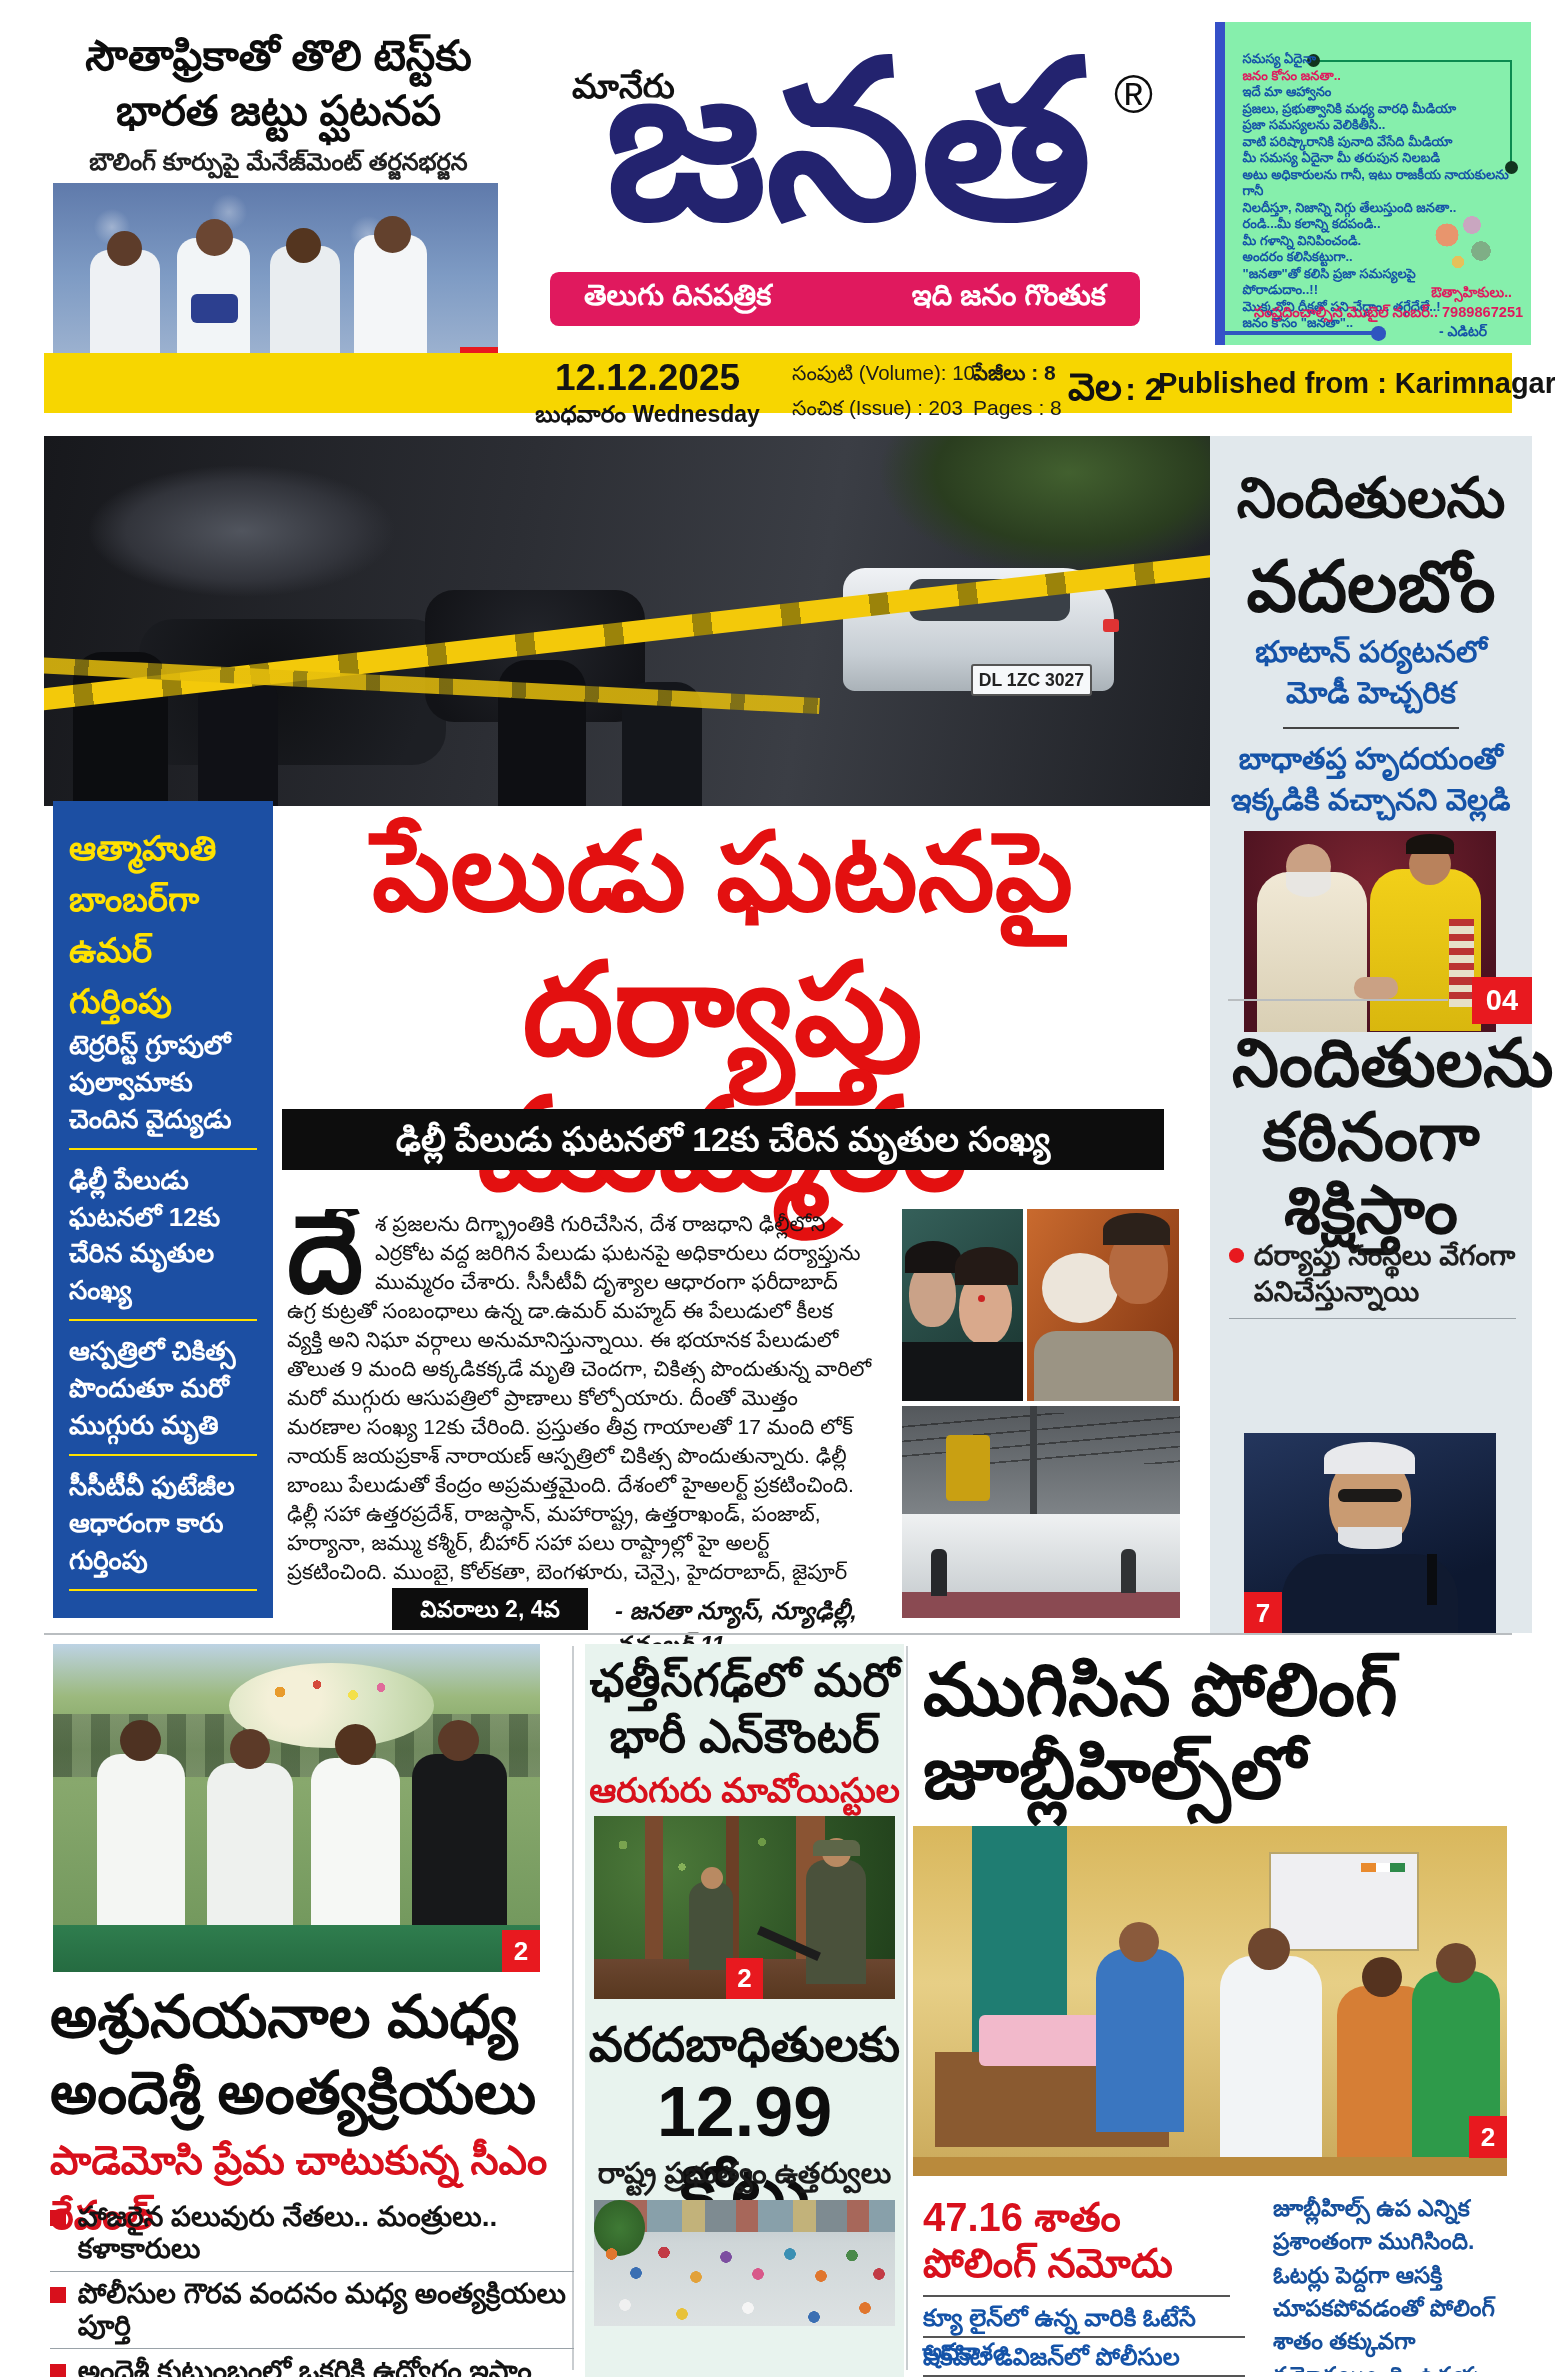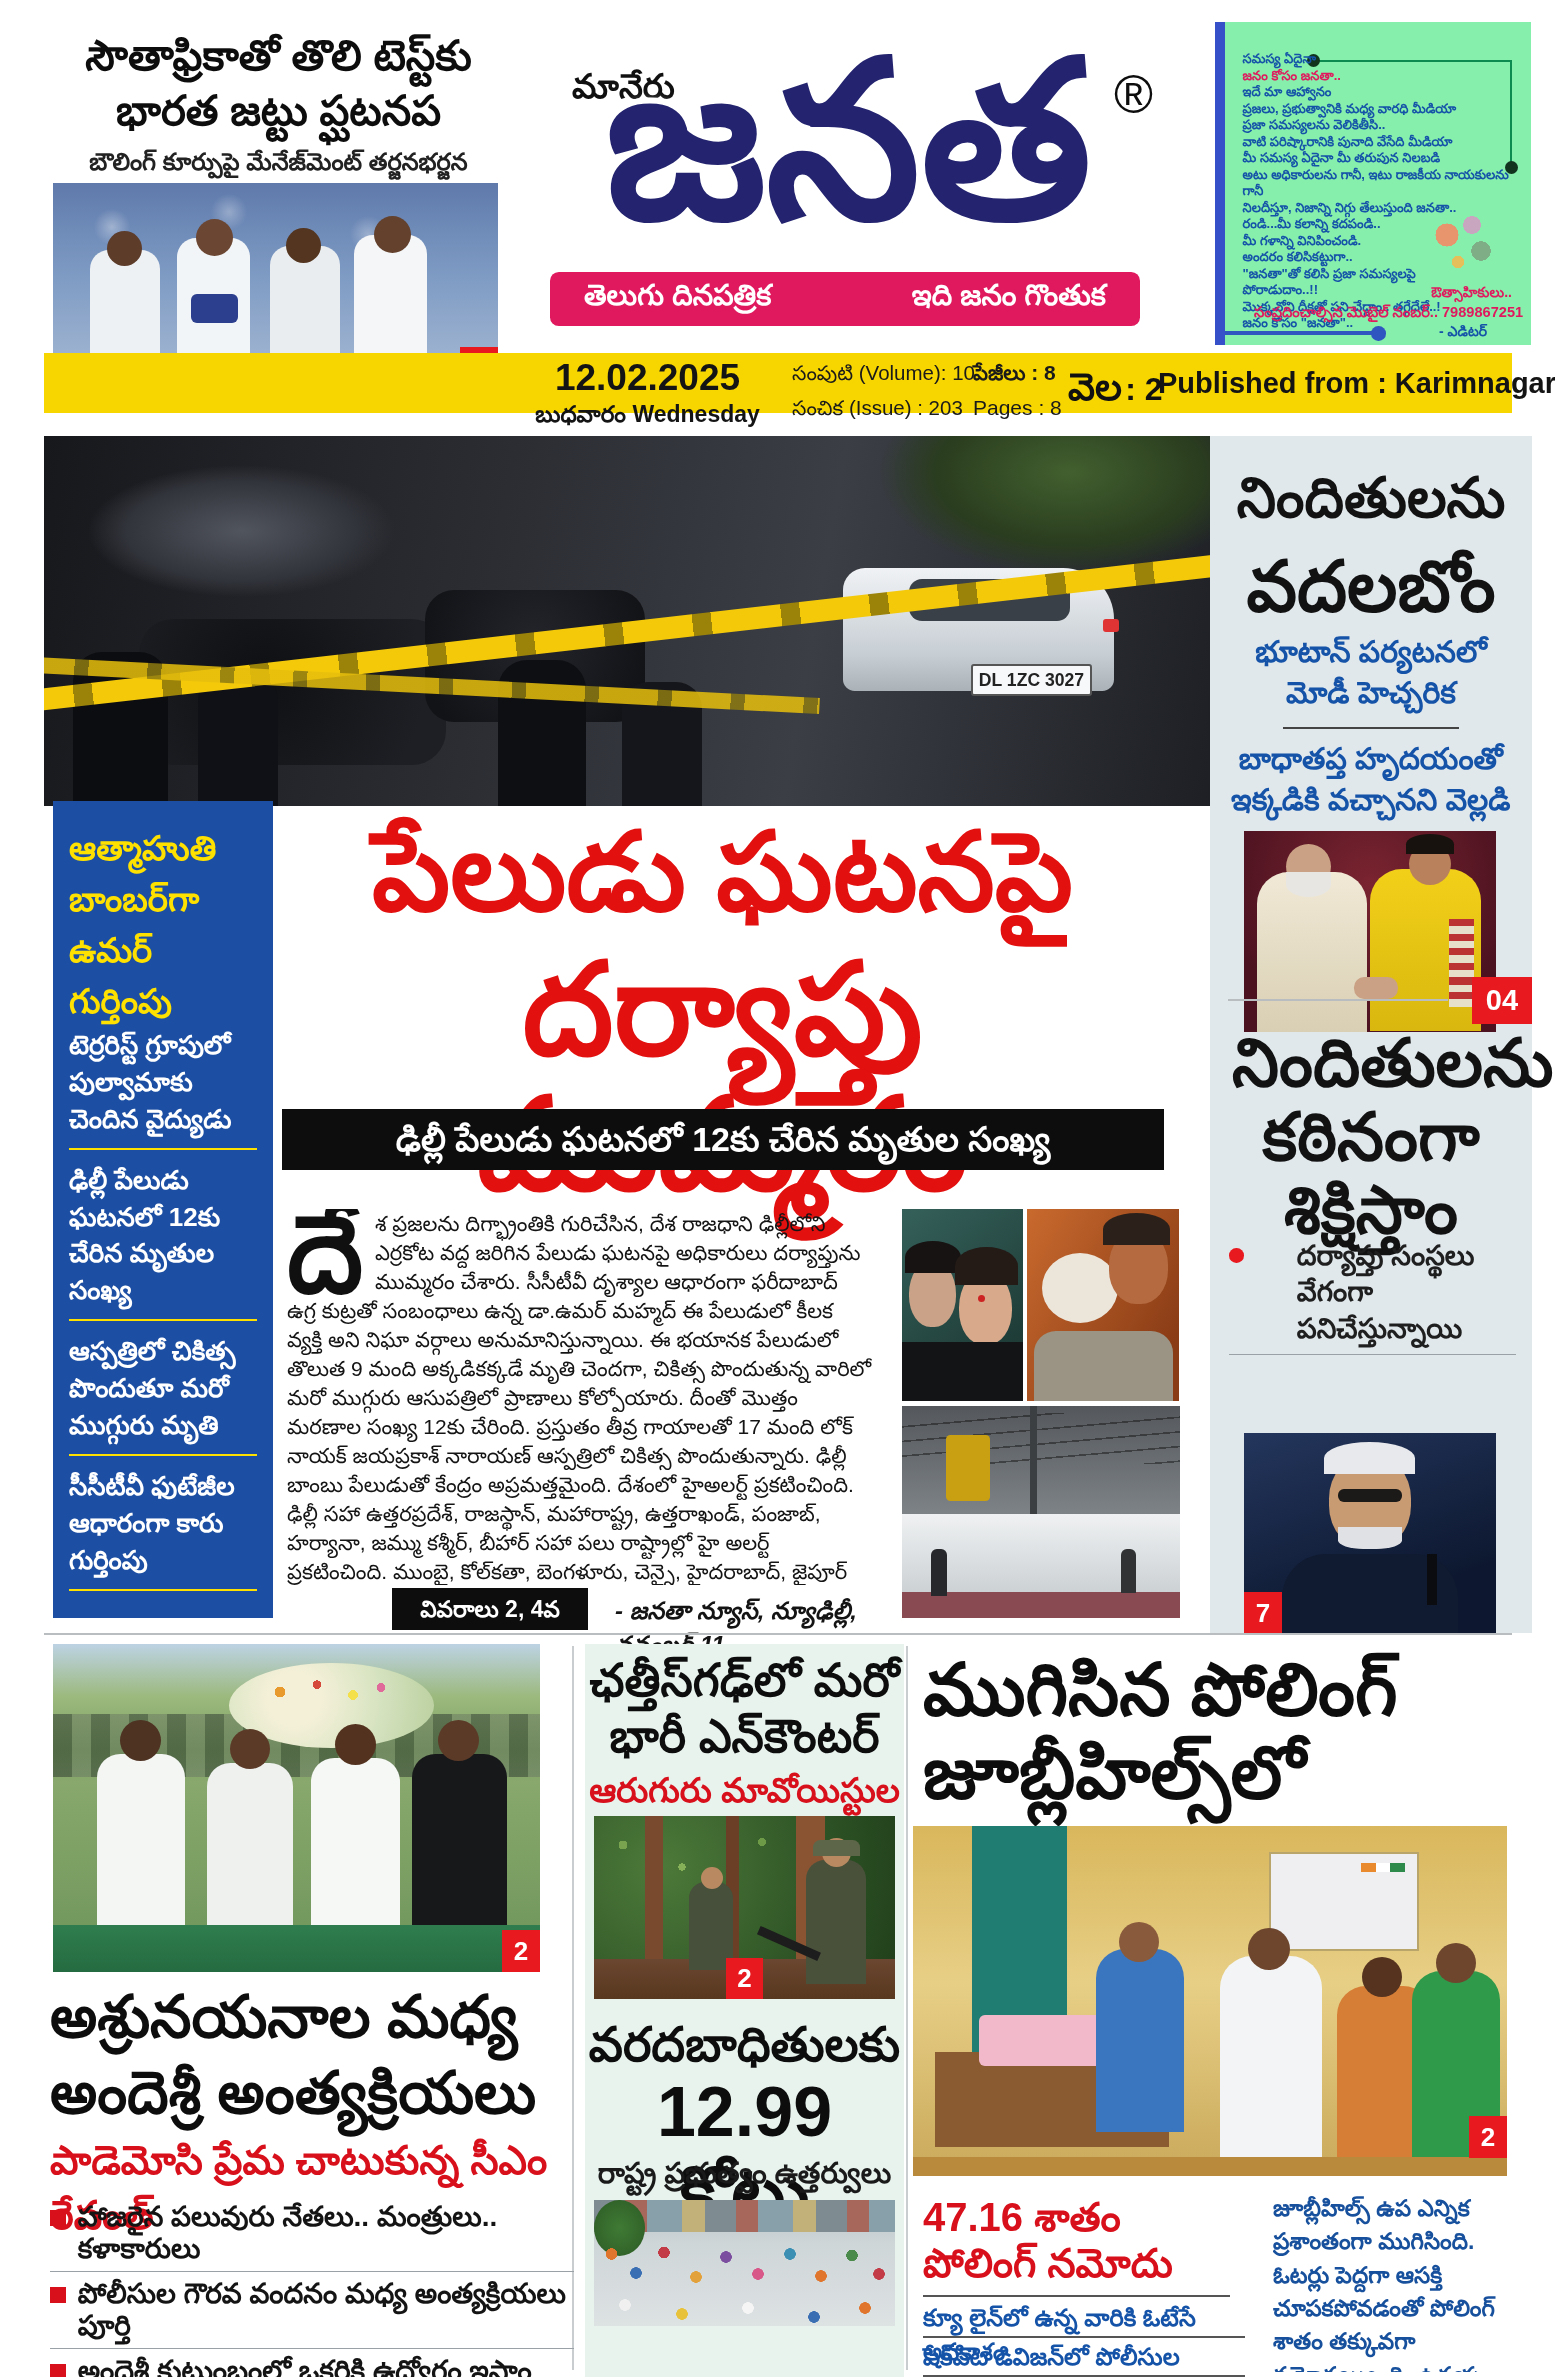--- a/index.html
+++ b/index.html
@@ -81,21 +81,21 @@
       <div class="blue">మొక్కవోని దీక్షతో పని చేద్దాం.. తగ్గేదేలే..!</div>
       <div class="blue">జనం కోసం "జనతా"..</div>
     </div>
     <div class="s b" style="right:19px;top:262px;font-size:14px;color:#e0195e;">ఔత్సాహికులు..</div>
     <div class="s b" style="left:29px;top:282px;font-size:14.6px;color:#e0195e;">సంప్రదించాల్సిన మొబైల్ నంబర్.. 7989867251</div>
     <div class="s b" style="right:44px;top:301px;font-size:14px;color:#1553a8;">- ఎడిటర్</div>
   </div>
 
   <div class="abs" style="left:44px;top:353px;width:1468px;height:60px;background:#f7d600;"></div>
   <div class="abs ctr" style="left:512px;top:357px;width:271px;">
-    <div class="b" style="font-size:37px;color:#141414;">12.02.2025</div>
+    <div class="b" style="font-size:37px;color:#141414;">12.12.2025</div>
     <div style="font-size:23px;color:#141414;margin-top:1.5px;">
       <span class="b">బుధవారం</span>
       <span class="b">Wednesday</span>
     </div>
   </div>
   <div class="abs" style="left:792px;top:361px;font-size:20.5px;color:#1a1a1a;">
     <div>సంపుటి (Volume): 10</div>
     <div style="margin-top:5.9px;">సంచిక (Issue) : 203</div>
   </div>
   <div class="abs" style="left:973px;top:361px;font-size:21px;color:#1a1a1a;">
@@ -182,21 +182,21 @@
       <div class="s" style="right:45px;top:11.7px;width:42px;height:42px;background:#b9825c;border-radius:50%;"></div>
       <div class="s" style="right:42px;top:2.9px;width:48px;height:20.5px;background:#17120e;border-radius:50% 50% 0 0;"></div>
       <div class="s" style="left:110px;top:146px;width:44px;height:22px;background:#caa184;border-radius:10.2px;"></div>
       <div class="s" style="right:22px;top:88px;width:25px;height:88px;background:repeating-linear-gradient(#b33 0 7.3px,#e6dfc9 7.3px 14.6px);"></div>
     </div>
     <div class="badge" style="right:0;top:541px;width:60px;height:47px;font-size:29px;">04</div>
     <div class="hline" style="left:17.6px;top:563px;width:220px;height:2.2px;"></div>
     <div class="ctr b" style="position:absolute;left:22px;top:590px;width:278px;font-size:67px;line-height:1.1;color:#121212;">నిందితులను కఠినంగా శిక్షిస్తాం</div>
     <div style="position:absolute;left:19px;top:802px;width:287px;display:flex;align-items:flex-start;border-bottom:1.5px solid #9aa2a8;padding-bottom:7.3px;">
       <span class="dot"></span>
-      <span class="b" style="font-size:28px;line-height:1.3;color:#1f1f1f;margin-left:43px;">దర్యాప్తు సంస్థలు వేగంగా పనిచేస్తున్నాయి</span>
+      <span class="b" style="font-size:28px;line-height:1.3;color:#1f1f1f;">దర్యాప్తు సంస్థలు వేగంగా పనిచేస్తున్నాయి</span>
     </div>
     <div class="ph" style="left:34px;top:997px;width:252px;height:201px;background:linear-gradient(160deg,#24365d,#0d1830 75%);">
       <div class="s" style="left:85px;top:22px;width:82px;height:94px;background:#c99b72;border-radius:46%;"></div>
       <div class="s" style="left:80px;top:8.8px;width:91px;height:32px;background:#e8e9ec;border-radius:50% 50% 0 0;"></div>
       <div class="s" style="left:94px;top:56px;width:64px;height:13px;background:#1c1a18;border-radius:5.9px;"></div>
       <div class="s" style="left:94px;top:94px;width:64px;height:22px;background:#dfe1e4;border-radius:0 0 40% 40%;"></div>
       <div class="s" style="left:38px;bottom:0;width:176px;height:80px;background:#101a30;border-radius:44px 44px 0 0;"></div>
       <div class="s" style="left:183px;bottom:29px;width:10.2px;height:51px;background:#0a0c10;"></div>
       <div class="badge" style="left:0;bottom:0;width:38px;height:42px;">7</div>
     </div>

